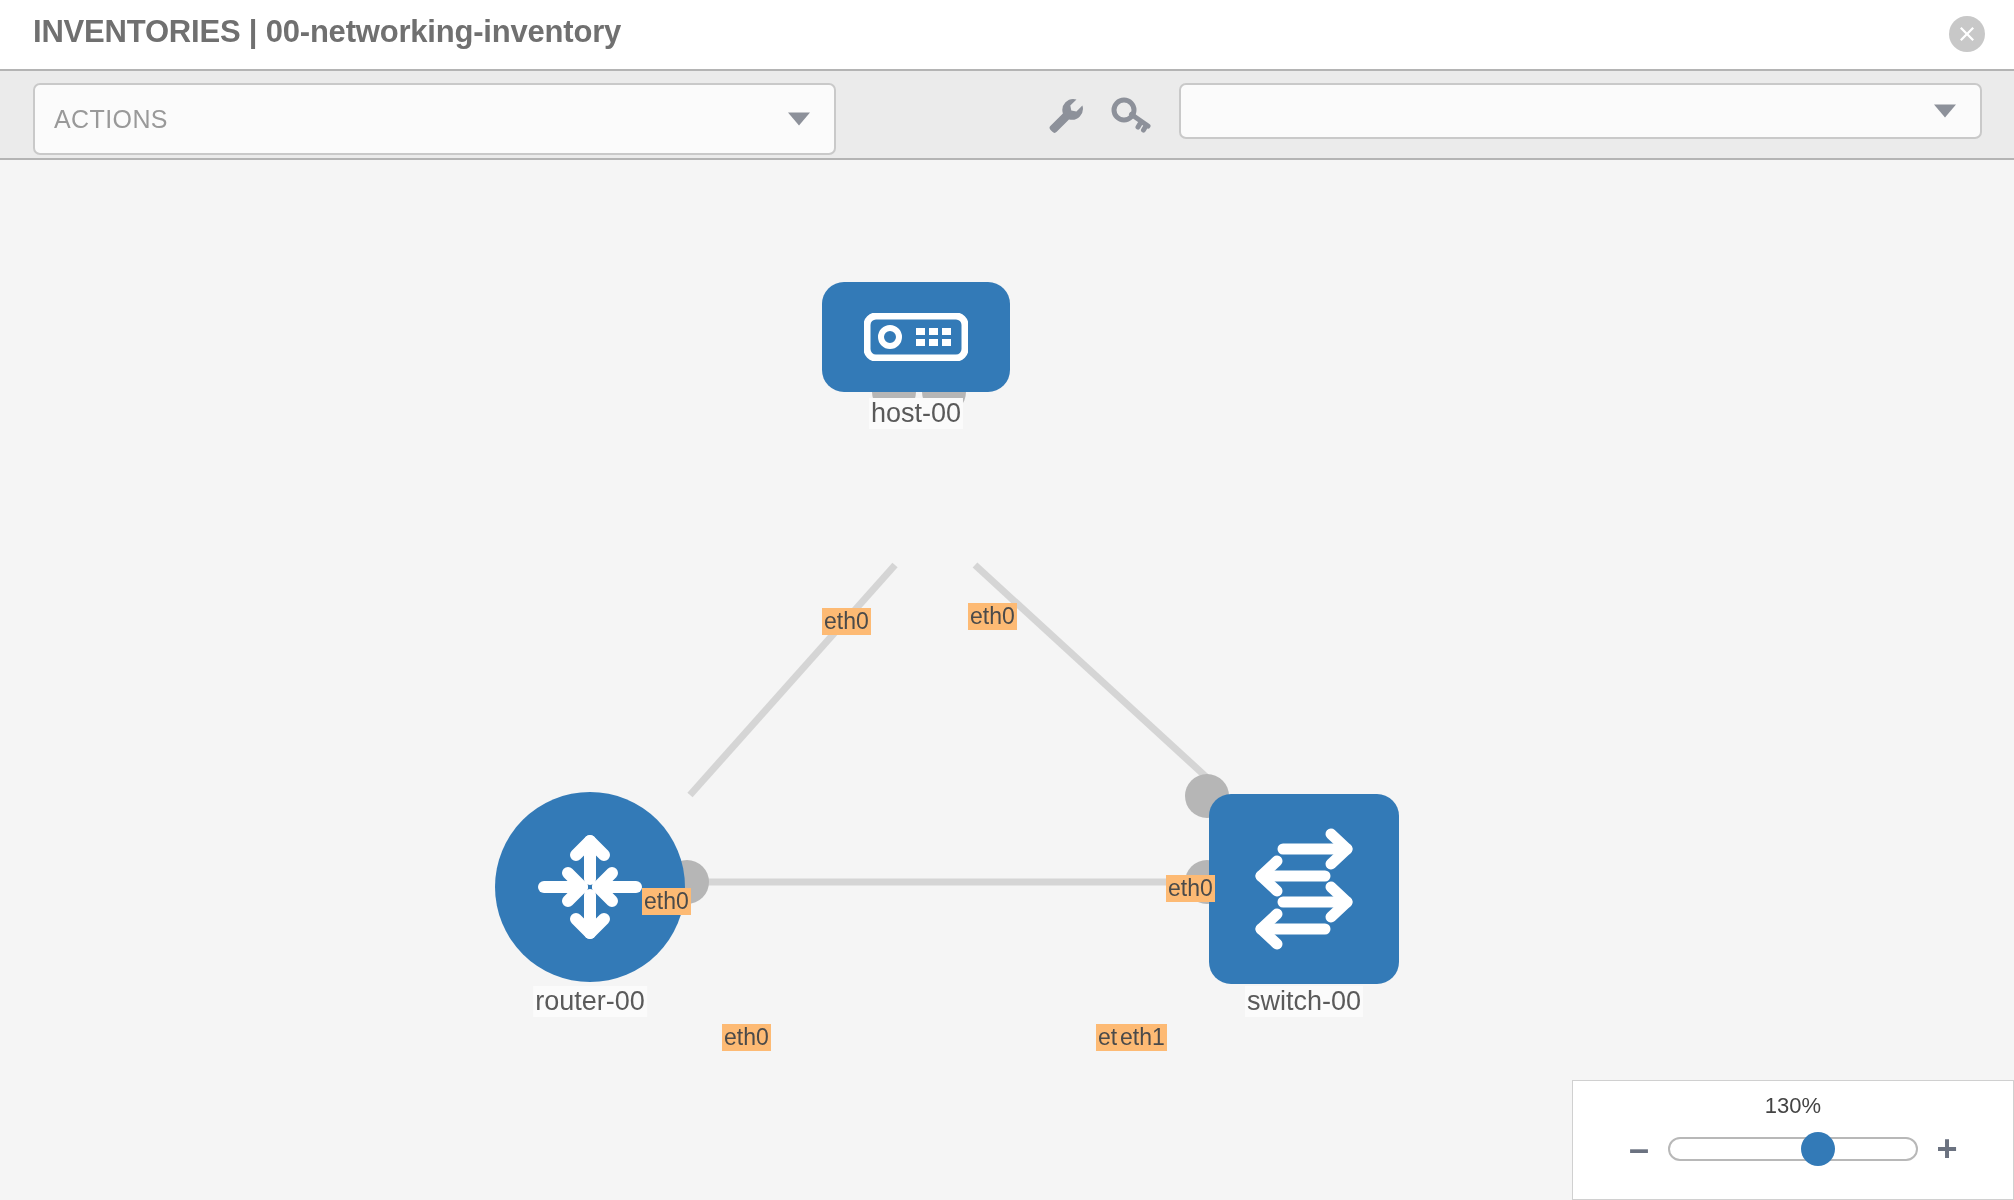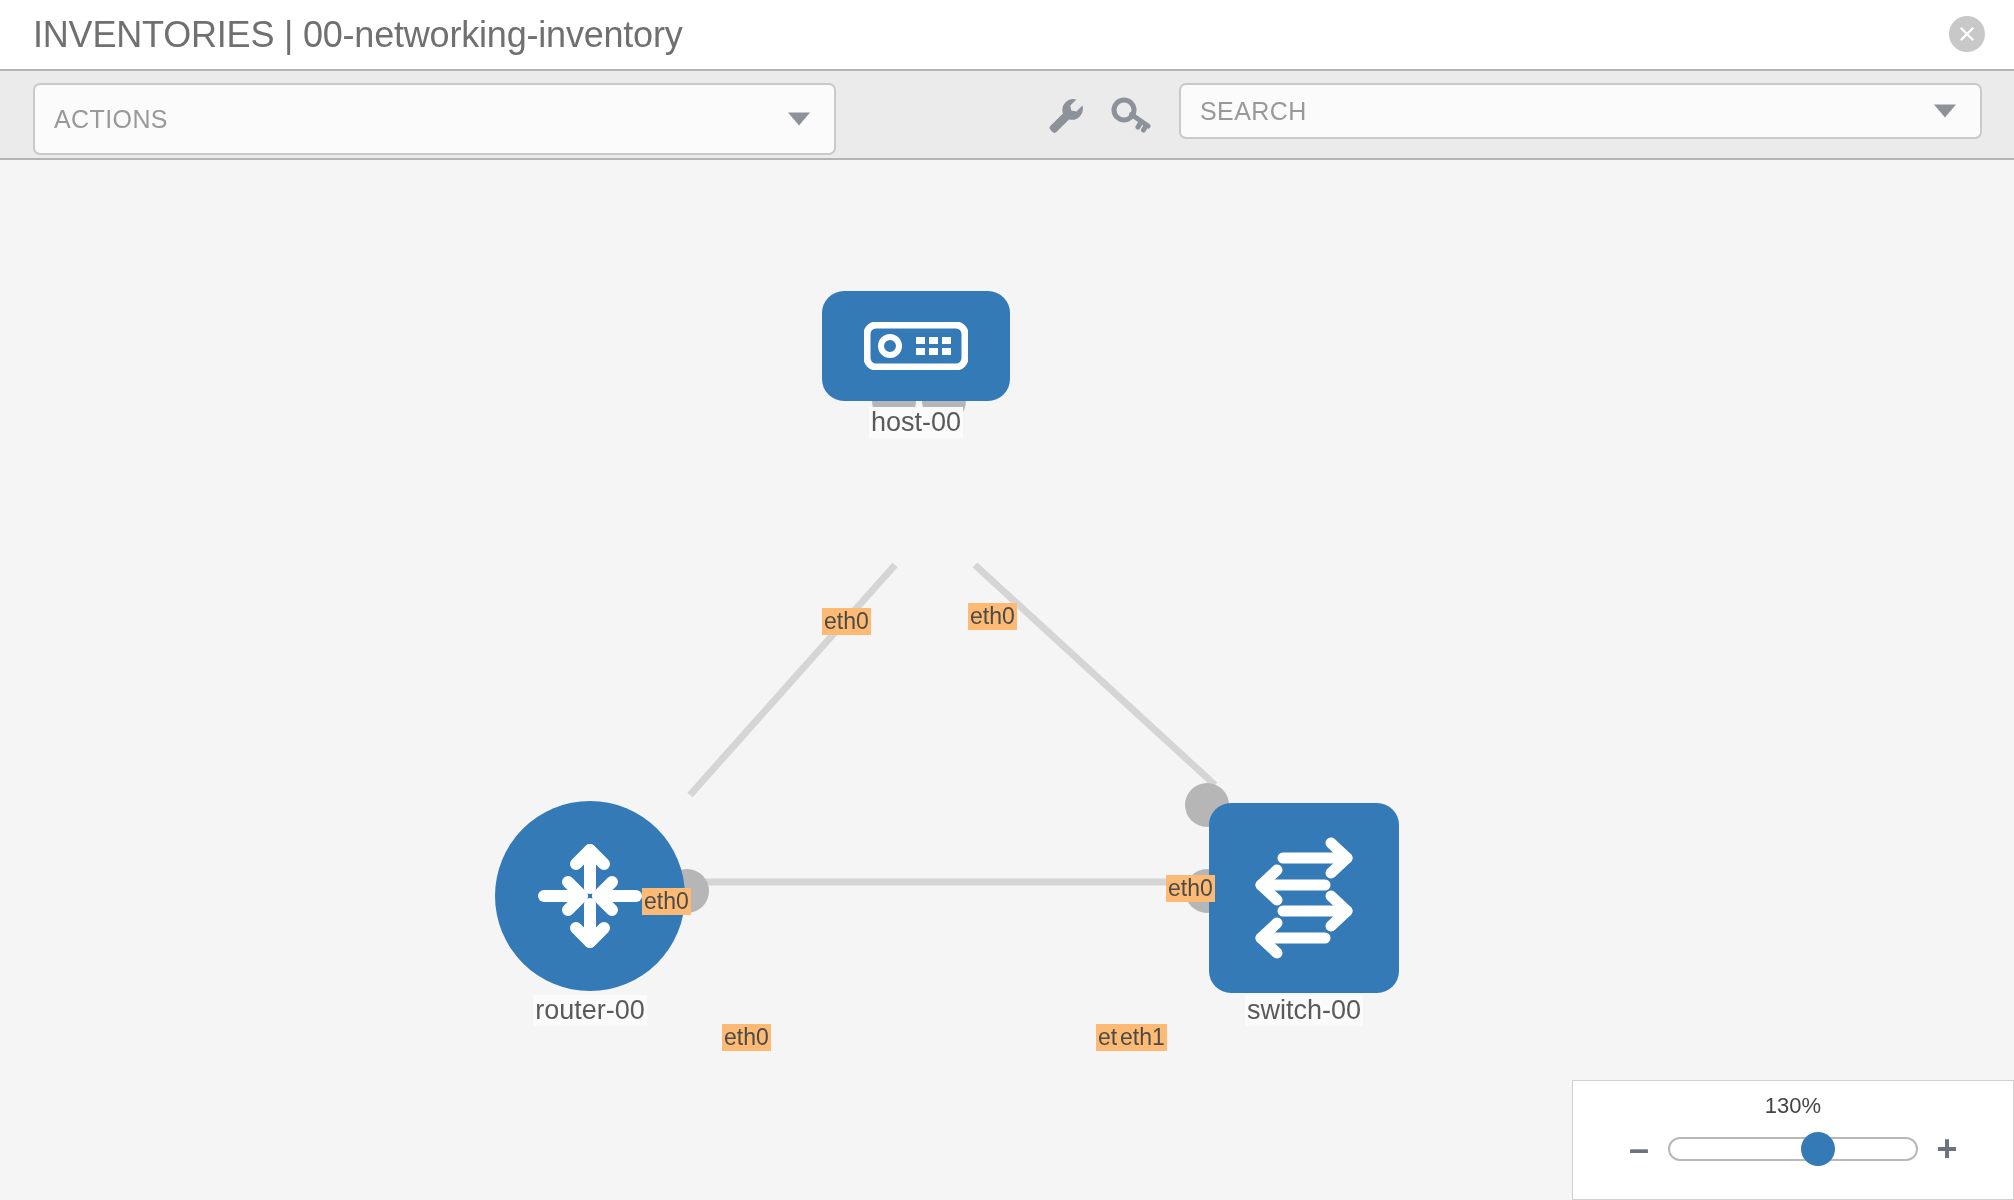--- a/index.html
+++ b/index.html
@@ -12,21 +12,21 @@
   #app { position: relative; width: 2014px; height: 1200px; }
 
   
   .header {
     position: absolute; left: 0; top: 0; width: 2014px; height: 69px;
     background: #ffffff;
     display: flex; align-items: center;
   }
   .header-title {
     position: absolute; left: 33px; top: 14px;
-    font-size: 36px; font-weight: normal; color: #707070;
+    font-size: 31px; font-weight: bold; color: #707070;
     letter-spacing: -0.2px; white-space: nowrap;
   }
   .close-btn {
     position: absolute; right: 29px; top: 16px;
     width: 36px; height: 36px; border-radius: 50%;
     background: #c8c8c8;
     display: flex; align-items: center; justify-content: center;
     cursor: pointer;
   }
   .close-btn svg { display: block; }
@@ -82,21 +82,21 @@
   
   .canvas {
     position: absolute; left: 0; top: 160px;
     width: 2014px; height: 1040px;
     background: #f5f5f5;
     overflow: hidden;
   }
   .topology { position: absolute; left: 0; top: 0; width: 2014px; height: 1040px; }
 
   
-  .node { position: absolute; cursor: pointer; margin-top: 9px; }
+  .node { position: absolute; cursor: pointer; }
 
   .node-shape-rounded {
     background: #337ab7;
     border-radius: 22px;
     display: flex; align-items: center; justify-content: center;
     position: relative; z-index: 3;
   }
   .node-shape-circle {
     background: #337ab7;
     border-radius: 50%;
@@ -197,21 +197,20 @@
   </div>
 
   <div class="tool-icon key">
     <svg width="42" height="38" viewBox="0 0 42 38" aria-hidden="true">
       <circle cx="13" cy="14" r="10" fill="none" stroke="#8d919a" stroke-width="5"></circle>
       <path d="M20.5 18.5 L37 30 M30 26 L27 31 M35.5 29 L32.5 34" stroke="#8d919a" stroke-width="5" stroke-linecap="round" fill="none"></path>
     </svg>
   </div>
 
   <div class="search-box">
-    <input class="search-input" type="text" placeholder="SEARCH" style="">
     <span class="caret"></span>
   </div>
 
   <div class="canvas">
 
     <svg class="topology" aria-hidden="true">
 
       <line x1="895" y1="405" x2="690" y2="635" stroke="#d5d5d5" stroke-width="7"></line>
 
       <line x1="975" y1="405" x2="1215" y2="625" stroke="#d5d5d5" stroke-width="7"></line>

